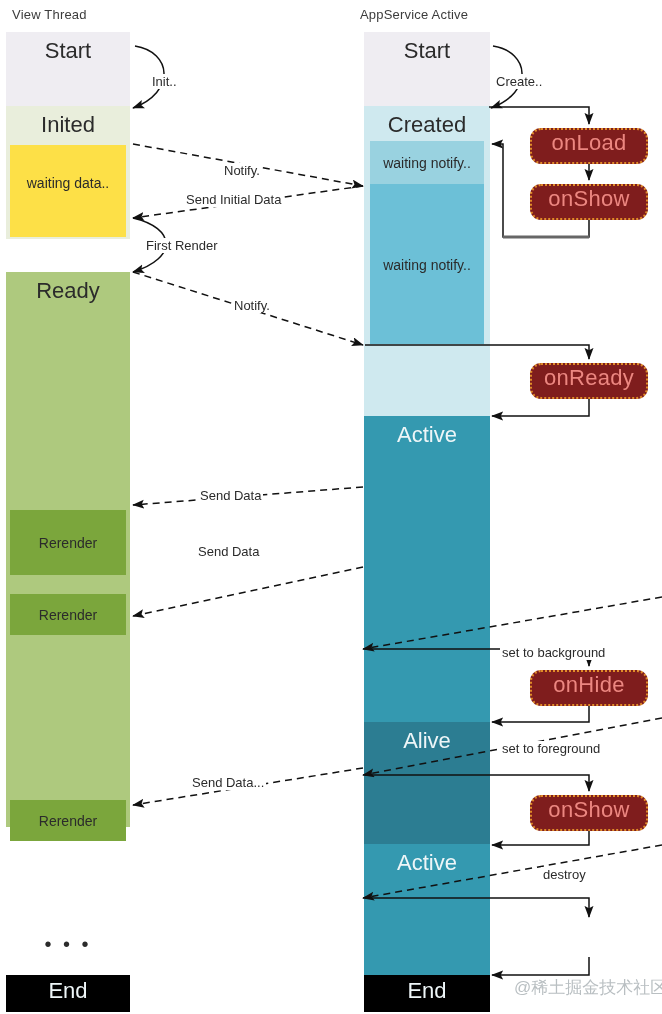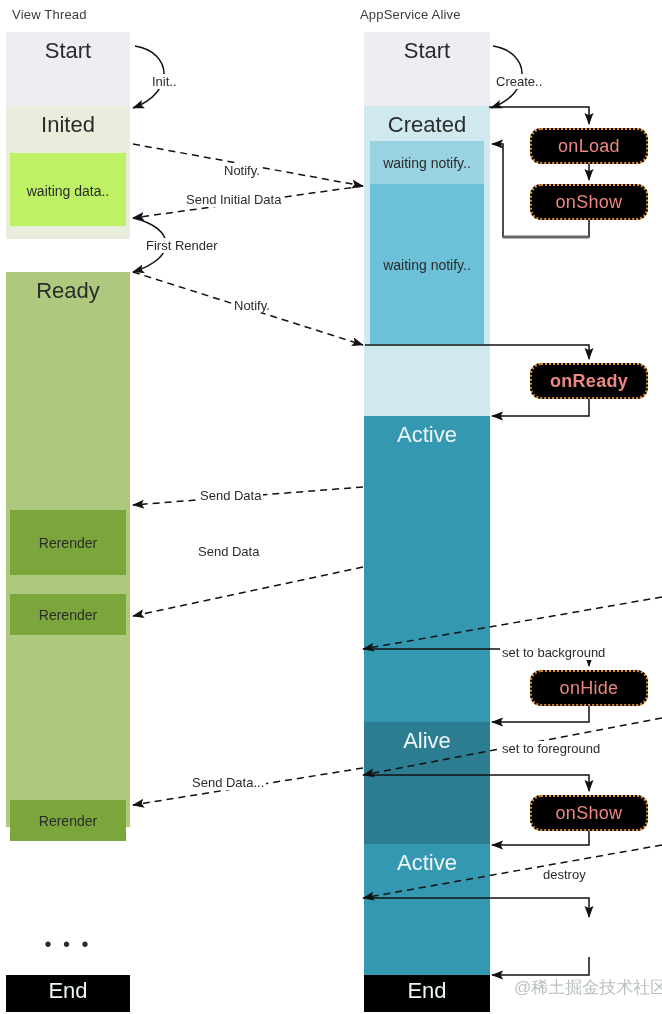--- a/index.html
+++ b/index.html
@@ -46,25 +46,25 @@
   .lbl-small {
     font-size: 14px;
   }
   .dark-text { color: #2b2b2b; }
   .light-text { color: #eef6f8; }
   .cb {
     position: absolute;
     box-sizing: border-box;
     border: 2px dotted #e08c28;
     border-radius: 11px;
-    background: #000000;
+    background: #7f1d1d;
     display: flex;
-    align-items: center;
+    align-items: flex-start;
     justify-content: center;
-    font-size: 18px;
+    font-size: 22px;
     color: #ec8781;
     letter-spacing: 0.3px;
   }
   .edge-label {
     position: absolute;
     font-size: 13px;
     color: #2b2b2b;
     white-space: nowrap;
     background: #ffffff;
     padding: 0 2px;
@@ -91,31 +91,31 @@
     color: #2b2b2b;
     line-height: 1;
   }
 </style>
 </head>
 <body>
 
 <div id="diagram">
 
   <div class="col-title" style="left:12px; top:7px;">View Thread</div>
-  <div class="col-title" style="left:360px; top:7px;">AppService Alive</div>
+  <div class="col-title" style="left:360px; top:7px;">AppService Active</div>
 
   <div class="block" style="left:6px; top:32px; width:124px; height:74px; background:#efedf2;">
     <div class="block-label lbl-big dark-text">Start</div>
   </div>
 
   <div class="block" style="left:6px; top:106px; width:124px; height:133px; background:#e9eedc;">
     <div class="block-label lbl-big dark-text">Inited</div>
   </div>
 
-  <div class="block" style="left:10px; top:145px; width:116px; height:73px; background:#bef264;margin-top:8px;">
+  <div class="block" style="left:10px; top:145px; width:116px; height:92px; background:#fde047;">
     <div class="block-label lbl-small dark-text" style="top:30px;">waiting data..</div>
   </div>
 
   <div class="block" style="left:6px; top:272px; width:124px; height:555px; background:#aec97e;">
     <div class="block-label lbl-big dark-text">Ready</div>
   </div>
 
   <div class="block" style="left:10px; top:510px; width:116px; height:65px; background:#7ba63c;">
     <div class="block-label lbl-small dark-text" style="top:25px;">Rerender</div>
   </div>
@@ -165,21 +165,21 @@
   <div class="block" style="left:364px; top:975px; width:126px; height:37px; background:#000000;">
     <div class="block-label lbl-big light-text" style="top:3px;">End</div>
   </div>
 
   <div class="cb" style="left:530px; top:128px; width:118px; height:36px;">
     <span>onLoad</span>
   </div>
   <div class="cb" style="left:530px; top:184px; width:118px; height:36px;">
     <span>onShow</span>
   </div>
-  <div class="cb" style="left:530px; top:363px; width:118px; height:36px;font-weight:bold;">
+  <div class="cb" style="left:530px; top:363px; width:118px; height:36px;">
     <span>onReady</span>
   </div>
   <div class="cb" style="left:530px; top:670px; width:118px; height:36px;">
     <span>onHide</span>
   </div>
   <div class="cb" style="left:530px; top:795px; width:118px; height:36px;">
     <span>onShow</span>
   </div>
 
   <svg class="overlay" viewBox="0 0 662 1014">

